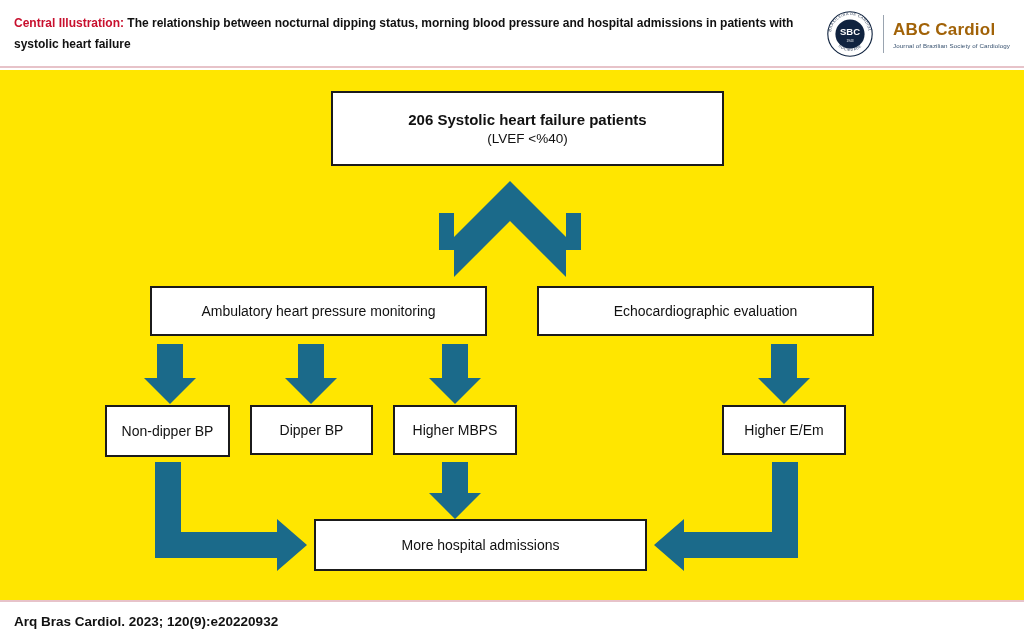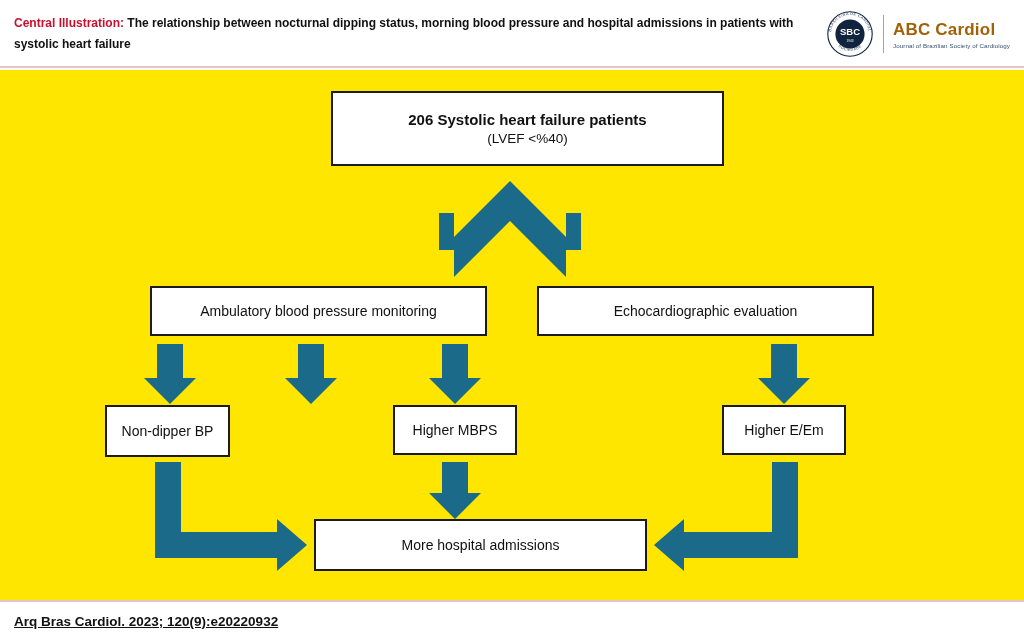--- a/index.html
+++ b/index.html
@@ -101,21 +101,20 @@
     border-top: 2px solid #e7c3c9;
     box-sizing: border-box;
   }
   .footer-text {
     position: absolute;
     left: 14px;
     top: 12px;
     font-size: 13.5px;
     font-weight: bold;
     color: #111111;
-    text-decoration: underline;
   }
 
   
   .node {
     position: absolute;
     background: #ffffff;
     border: 2px solid #1b1b1b;
     box-sizing: border-box;
     display: flex;
     flex-direction: column;
@@ -251,31 +250,34 @@
         Z"></path>
     </g>
   </svg>
 
   <div class="node" id="node-patients">
     <div class="strong">206 Systolic heart failure patients</div>
     <div class="sub">(LVEF &lt;%40)</div>
   </div>
 
   <div class="node" id="node-abpm">
-    <div>Ambulatory blood pressure monitoring</div>
+    <div>Ambulatory heart pressure monitoring</div>
   </div>
 
   <div class="node" id="node-echo">
     <div>Echocardiographic evaluation</div>
   </div>
 
   <div class="node" id="node-nondipper">
     <div>Non-dipper BP</div>
   </div>
 
+  <div class="node" id="node-dipper">
+    <div>Dipper BP</div>
+  </div>
 
   <div class="node" id="node-mbps">
     <div>Higher MBPS</div>
   </div>
 
   <div class="node" id="node-eem">
     <div>Higher E/Em</div>
   </div>
 
   <div class="node" id="node-admissions">

